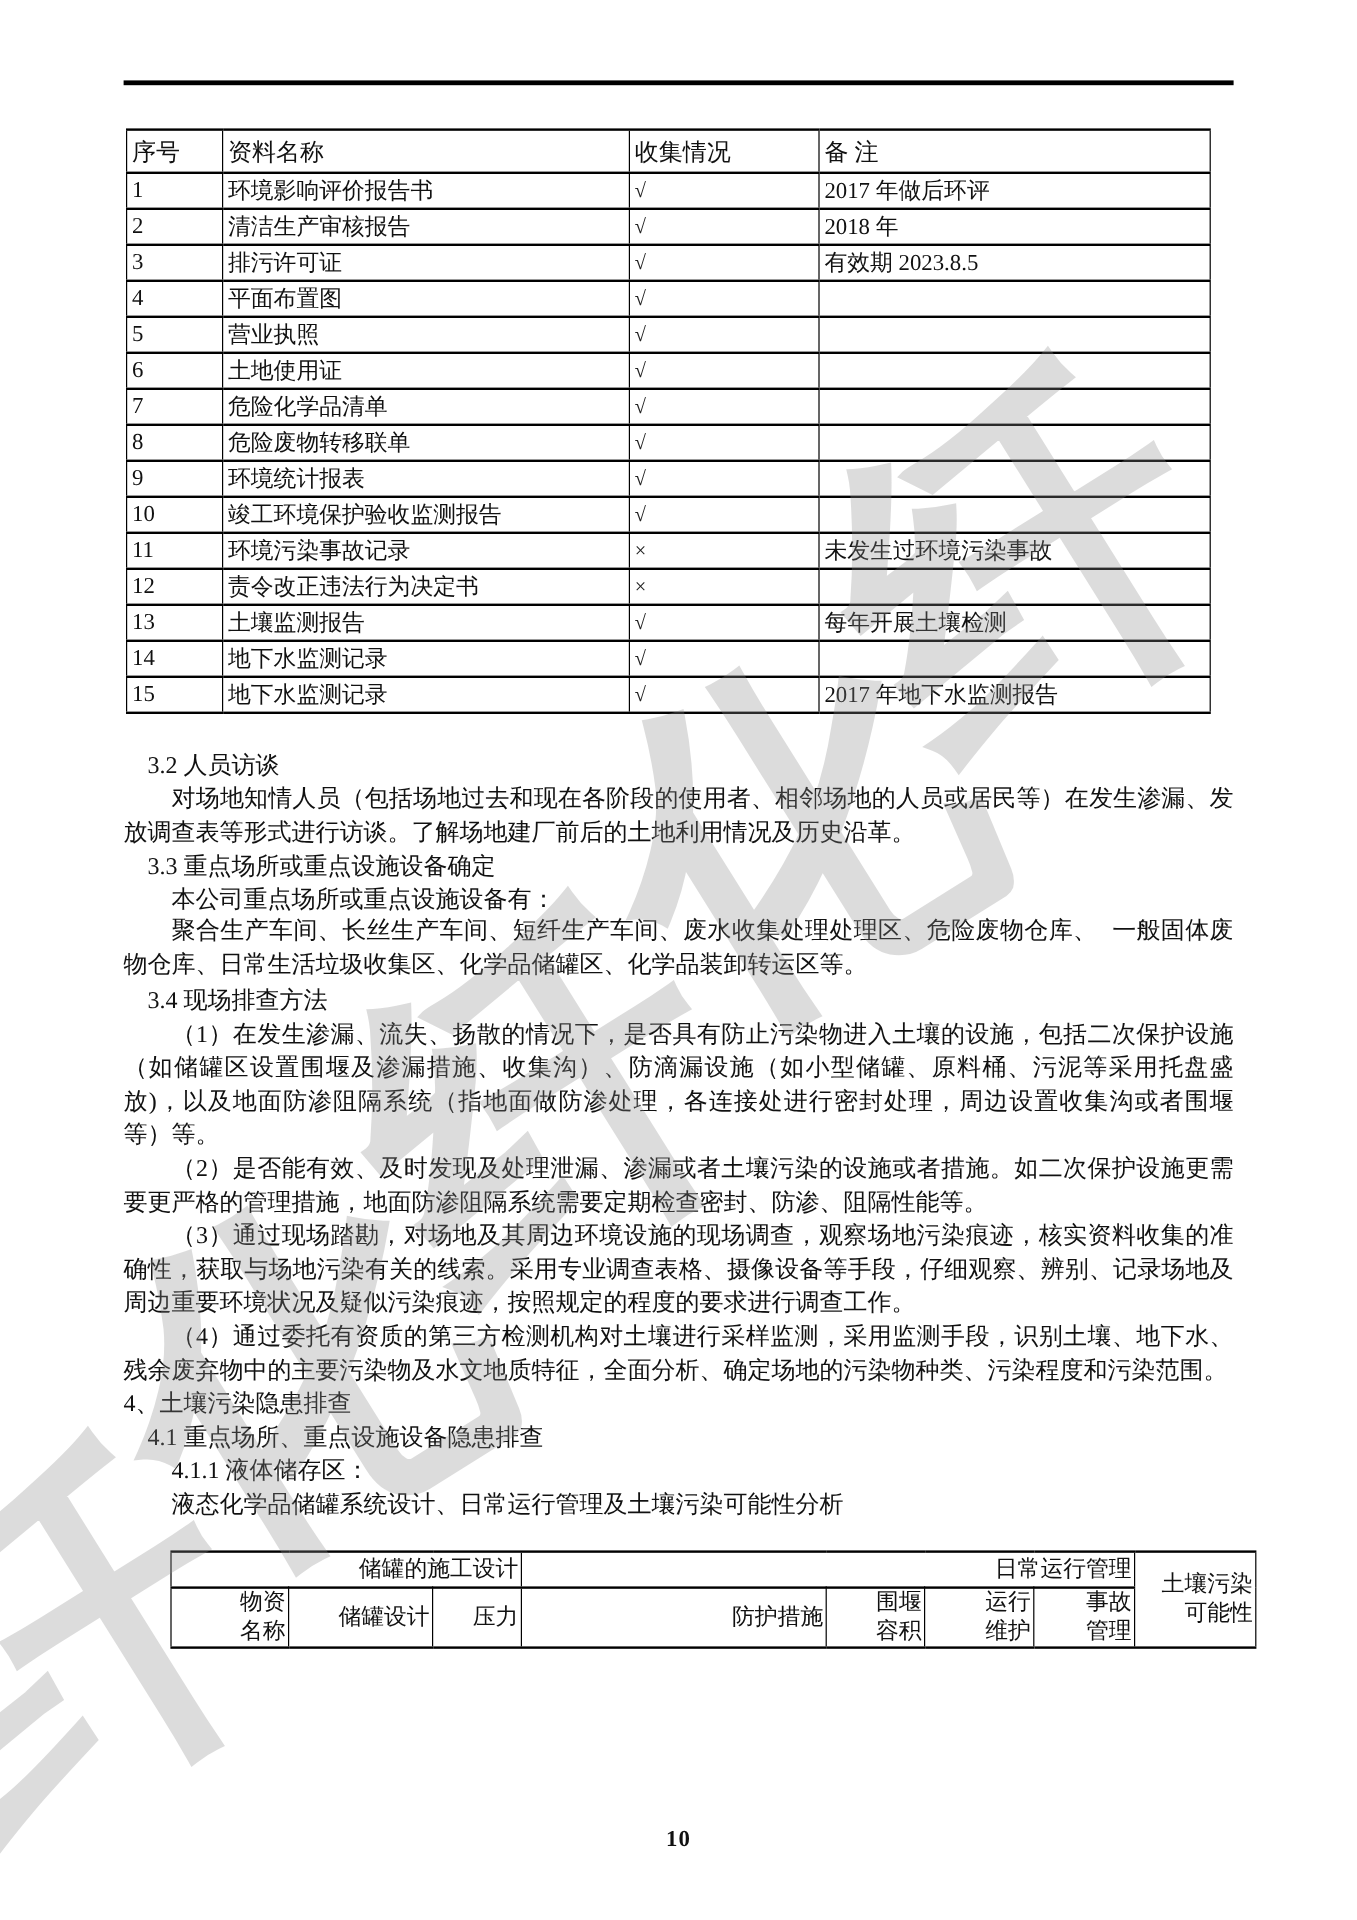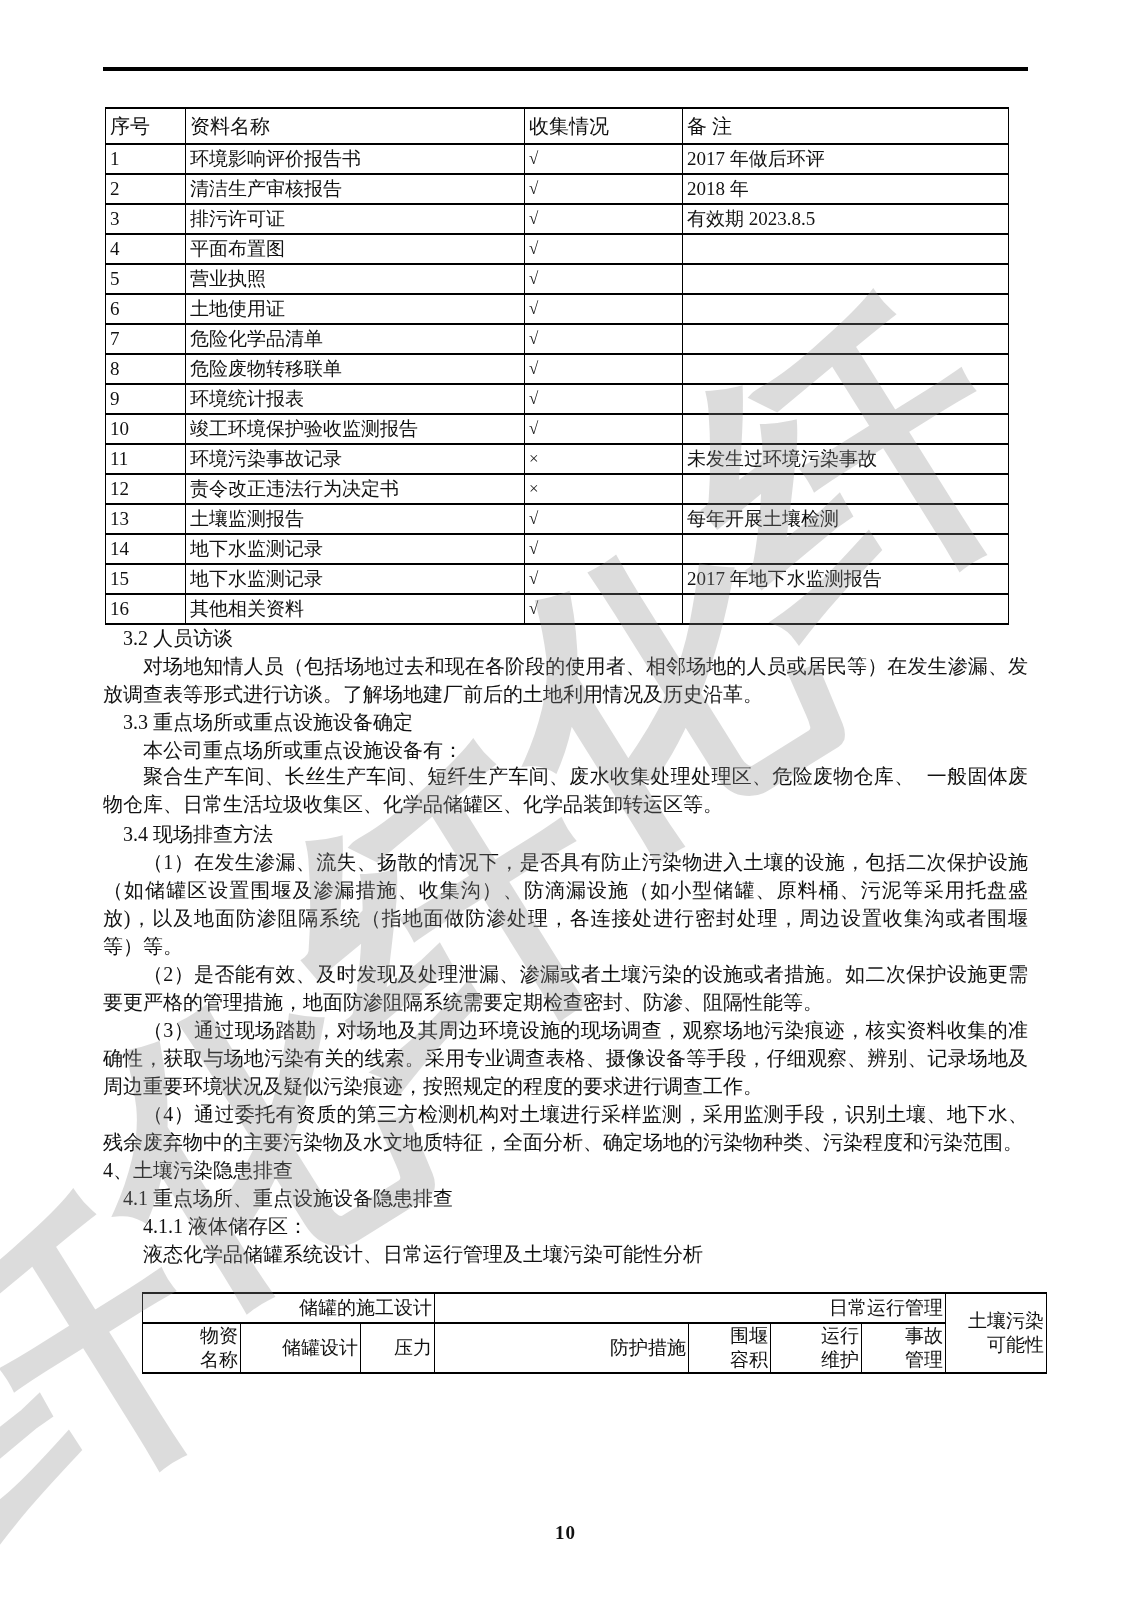--- a/index.html
+++ b/index.html
@@ -176,26 +176,20 @@
           <td>14</td>
           <td>地下水监测记录</td>
           <td class="mark">√</td>
           <td></td>
         </tr>
         <tr>
           <td>15</td>
           <td>地下水监测记录</td>
           <td class="mark">√</td>
           <td>2017 年地下水监测报告</td>
-        </tr>
-        <tr>
-          <td>16</td>
-          <td>其他相关资料</td>
-          <td class="mark">√</td>
-          <td></td>
         </tr>
       </tbody>
   </table>
 
   <div class="body-text" id="body-text">
       <p style="text-indent: 1em;">3.2 人员访谈</p>
       <p style="text-indent: 2em;">对场地知情人员（包括场地过去和现在各阶段的使用者、相邻场地的人员或居民等）在发生渗漏、发放调查表等形式进行访谈。了解场地建厂前后的土地利用情况及历史沿革。</p>
       <p style="text-indent: 1em;">3.3 重点场所或重点设施设备确定</p>
       <p style="text-indent: 2em;">本公司重点场所或重点设施设备有：</p>
       <p style="text-indent: 2em; font-family: Liberation Mono, monospace;">聚合生产车间、长丝生产车间、短纤生产车间、废水收集处理处理区、危险废物仓库、 一般固体废物仓库、日常生活垃圾收集区、化学品储罐区、化学品装卸转运区等。</p>

